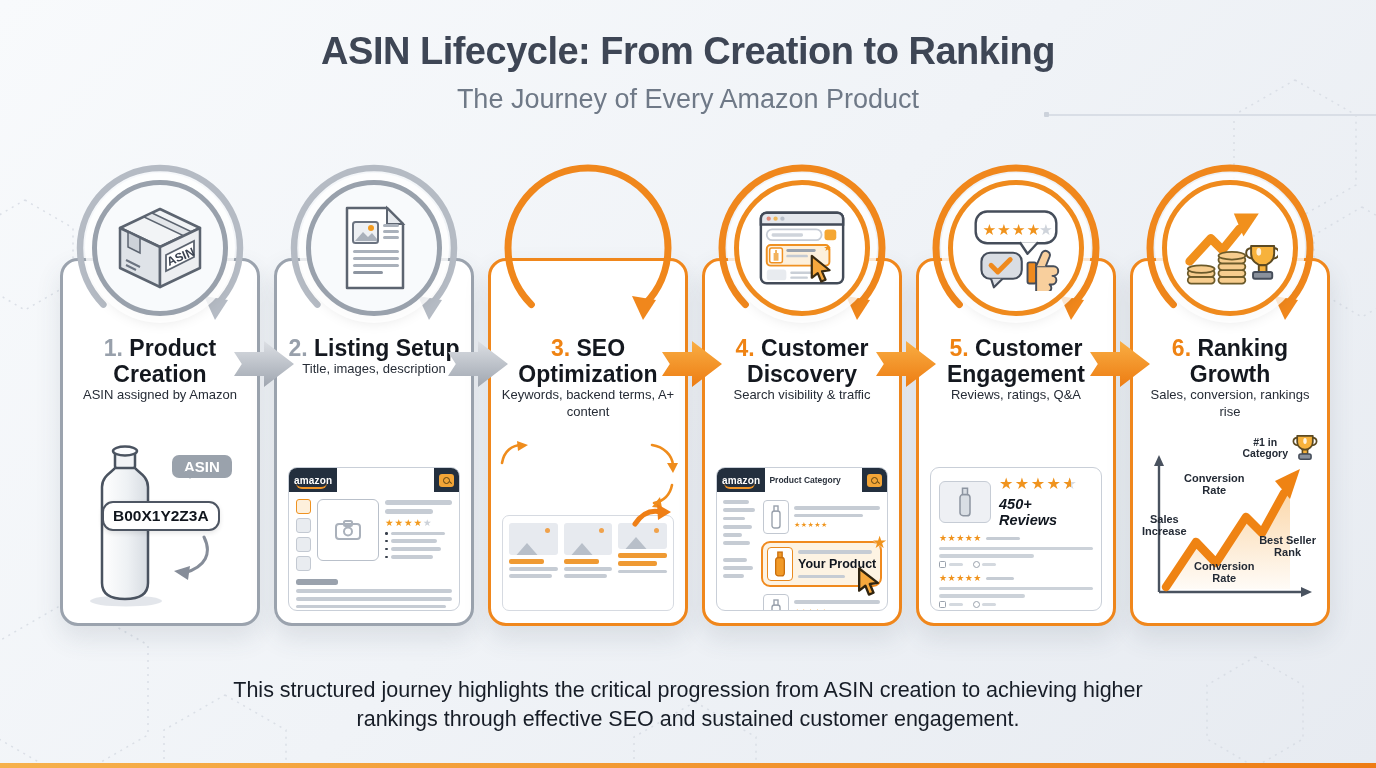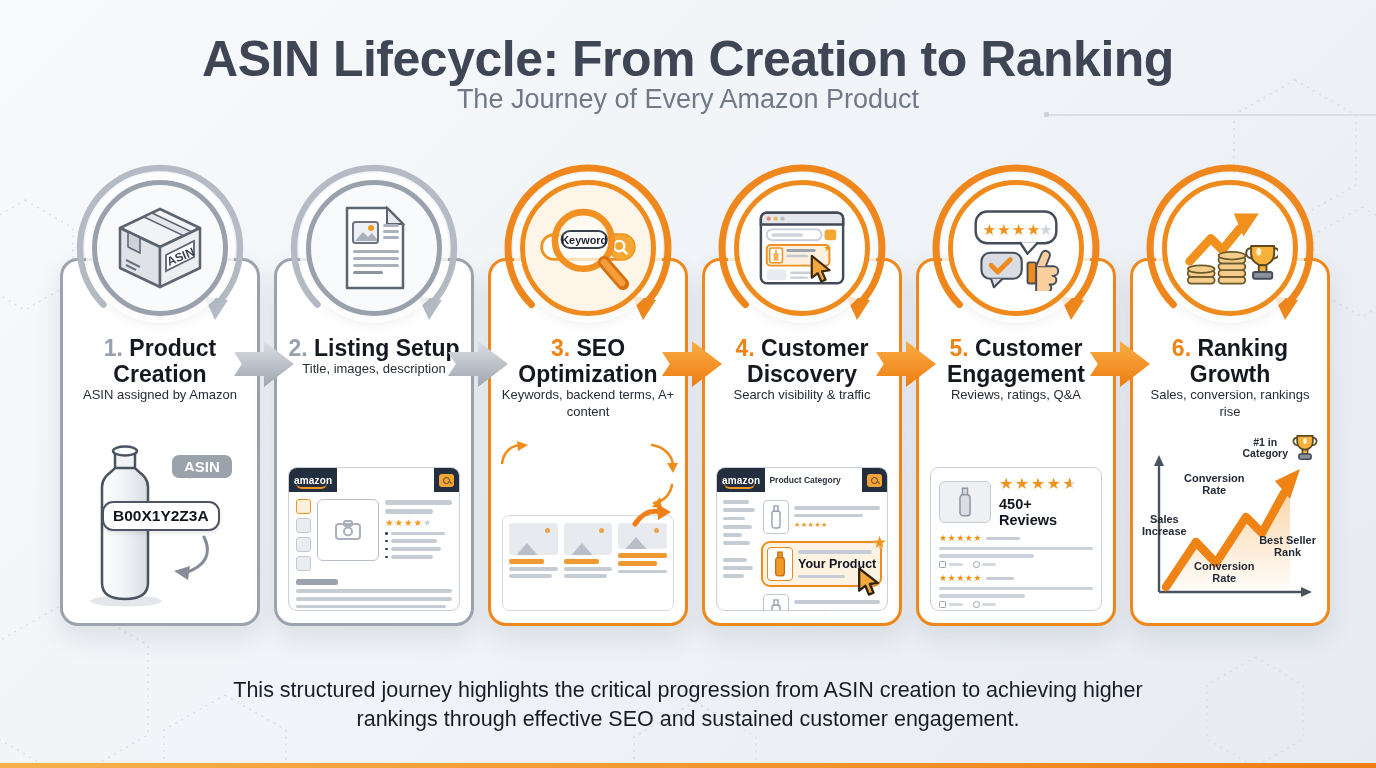--- a/index.html
+++ b/index.html
@@ -2,21 +2,21 @@
 <html><head>
 <meta charset="utf-8">
 <style>
   html,body{margin:0;padding:0;background:#e9edf2;font-family:"Liberation Sans",sans-serif;}
   .canvas{position:relative;width:1376px;height:768px;margin:0 auto;overflow:hidden;
     background:linear-gradient(135deg,#f8fafc 0%,#f0f3f7 50%,#e7ebf1 100%);}
   .decor{position:absolute;left:0;top:0;pointer-events:none;}
   .topline{position:absolute;left:1048px;top:114px;width:328px;height:1.5px;background:#d9dee6;}
   .topline::before{content:"";position:absolute;left:-4px;top:-2px;width:5px;height:5px;background:#ccd2db;border-radius:1px;}
 
-  .title{position:absolute;left:0;right:0;top:30px;text-align:center;font-size:50px;font-weight:bold;
+  .title{position:absolute;left:0;right:0;top:30px;text-align:center;font-size:38px;font-weight:bold;
     color:#3e4655;letter-spacing:-0.5px;}
   .subtitle{position:absolute;left:0;right:0;top:84px;text-align:center;font-size:27px;color:#6f7987;}
 
   .card{position:absolute;top:258px;width:194px;height:362px;background:#fff;border-radius:18px;
     box-shadow:0 12px 26px rgba(60,70,90,.12);z-index:1;}
   .card--gray{border:3px solid #9ba3ae;}
   .card--orange{border:3px solid #f0871c;}
   .c1{left:60px}.c2{left:274px}.c3{left:488px}.c4{left:702px}.c5{left:916px}.c6{left:1130px}
 
   .circle-wrap{position:absolute;left:50%;top:-101px;margin-left:-88px;width:176px;height:176px;z-index:3;}
@@ -110,21 +110,21 @@
   .cursor4{position:absolute;right:-6px;bottom:-16px;z-index:4;}
 
   
   .e-pad{padding:7px 8px;}
   .e-top{display:flex;gap:8px;align-items:center;}
   .pthumb{width:50px;height:40px;border:1.5px solid #c6ccd5;border-radius:6px;background:#eef0f4;
     display:flex;align-items:center;justify-content:center;flex:none;}
   .bigstars{font-size:16px;letter-spacing:1.5px;color:#f0931d;line-height:1;}
   .star-half{position:relative;display:inline-block;color:#d8dce2;}
   .star-half b{position:absolute;left:0;top:0;width:55%;overflow:hidden;color:#f0931d;font-weight:normal;}
-  .rcount{font-weight:bold;font-size:14.5px;color:#10161f;margin-top:3px;}
+  .rcount{font-weight:bold;font-size:14.5px;color:#10161f;margin-top:3px;font-style:italic;}
   .rev{margin-top:6px;}
   .rstars{display:flex;gap:4px;align-items:center;}
   .rstars span{font-size:9px;letter-spacing:.5px;color:#f0931d;line-height:1;}
   .rev .g{height:3.8px;background:#ccd2d9;border-radius:2px;margin-top:3.5px;}
   .likerow{display:flex;gap:10px;margin-top:3.5px;align-items:center;}
   .lk{display:flex;gap:2.5px;align-items:center;}
   .lk i{width:5px;height:5px;border:1.1px solid #9aa2ad;border-radius:1.5px;}
   .lk u{width:14px;height:3px;background:#d4d9df;border-radius:1.5px;text-decoration:none;display:block;}
   .e-div{border-top:1.2px solid #dfe3e9;margin:6px 0 5px;}
   .qa-head{display:flex;justify-content:space-between;align-items:center;font-size:8.6px;font-weight:bold;color:#10161f;}
@@ -297,34 +297,20 @@
       </div>
     </div>
   </div>
 
   <div class="card card--orange c3">
     <div class="circle-wrap">
       <svg class="arc" width="176" height="176">
         <path d="M31.4,144.6 A80,80 0 1 1 144.6,144.6" fill="none" stroke="#f0871c" stroke-width="7" stroke-linecap="round"></path>
         <polygon points="132,136 156,140 143,160" fill="#f0871c"></polygon>
       </svg>
-      <div class="circle circle--orange circle--peach">
-        <svg width="104" height="92" viewBox="0 0 110 92">
-          <rect x="6" y="32" width="98" height="26" rx="13" fill="#fff" stroke="#f0931d" stroke-width="3"></rect>
-          <rect x="76" y="32" width="28" height="26" rx="13" fill="#f5a733"></rect>
-          <circle cx="88" cy="44" r="5.5" fill="none" stroke="#fff" stroke-width="2.5"></circle>
-          <line x1="92" y1="48" x2="96" y2="52" stroke="#fff" stroke-width="2.5" stroke-linecap="round"></line>
-          <circle cx="50" cy="38" r="30" fill="#fffdf8" fill-opacity=".7"></circle>
-          <rect x="27" y="28" width="48" height="18" rx="9" fill="#fff" stroke="#39414d" stroke-width="2"></rect>
-          <text x="51" y="41.5" text-anchor="middle" font-size="11.5" font-weight="bold" fill="#1c232e">Keyword</text>
-          <circle cx="50" cy="38" r="30" fill="none" stroke="#f09122" stroke-width="7"></circle>
-          <line x1="72" y1="61" x2="92" y2="84" stroke="#d9700f" stroke-width="13" stroke-linecap="round"></line>
-          <line x1="72" y1="61" x2="91" y2="83" stroke="#f59d3a" stroke-width="7" stroke-linecap="round"></line>
-        </svg>
-      </div>
     </div>
     <div class="step-head">
       <span class="num-orange">3.</span> <span>SEO Optimization</span>
     </div>
     <div class="step-desc">Keywords, backend terms, A+ content</div>
     <div class="illus">
       <svg width="30" height="26" viewBox="0 0 30 26" style="position:absolute;left:-4px;top:2px">
         <path d="M4,22 C6,10 14,4 24,4" fill="none" stroke="#ef8c1c" stroke-width="2.6" stroke-linecap="round"></path>
         <polygon points="19,0 30,4 20,10" fill="#ef8c1c"></polygon>
       </svg>

